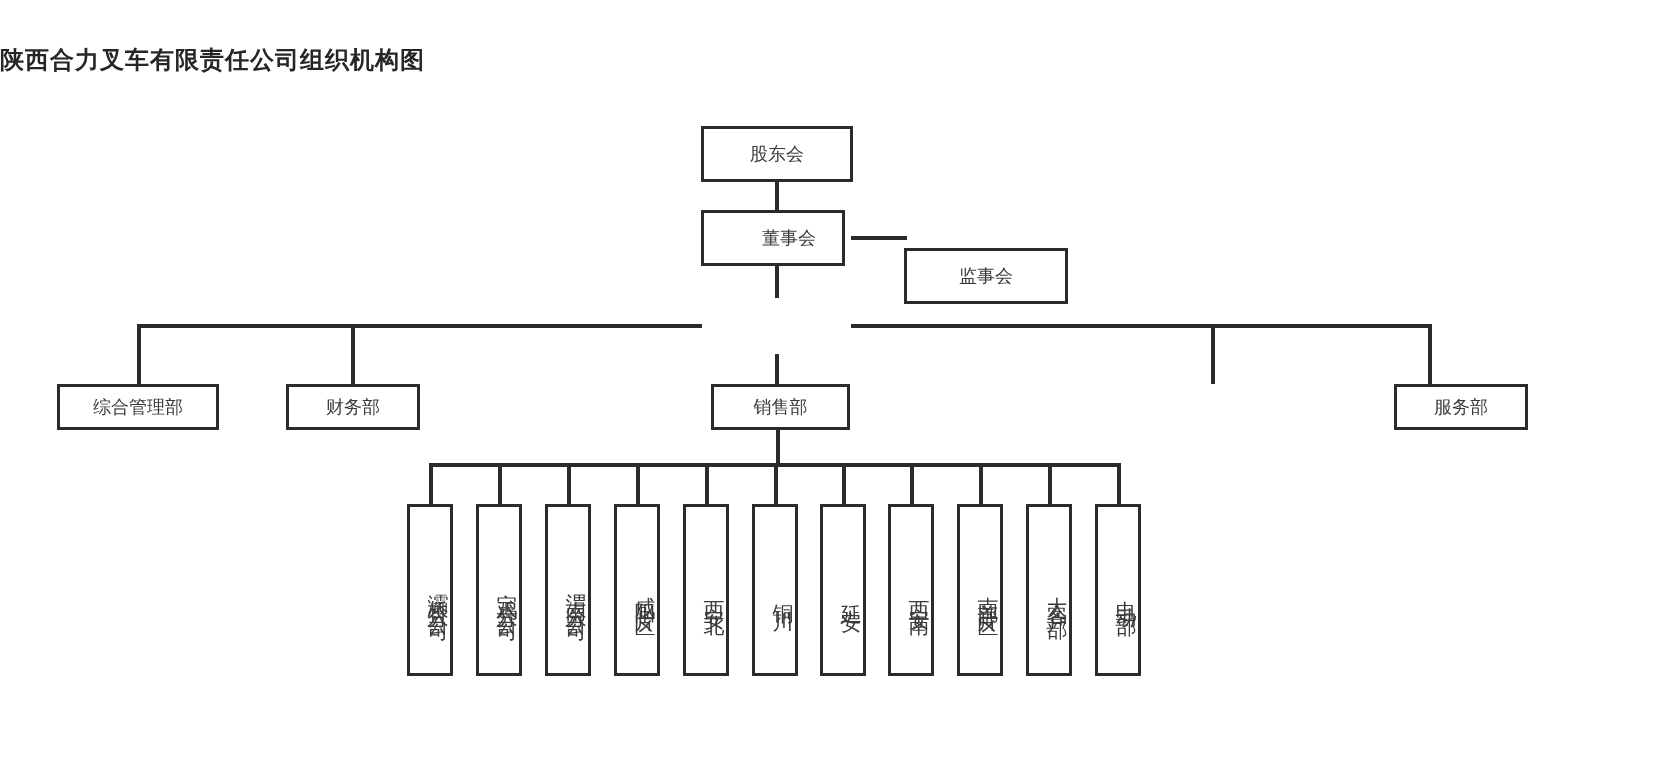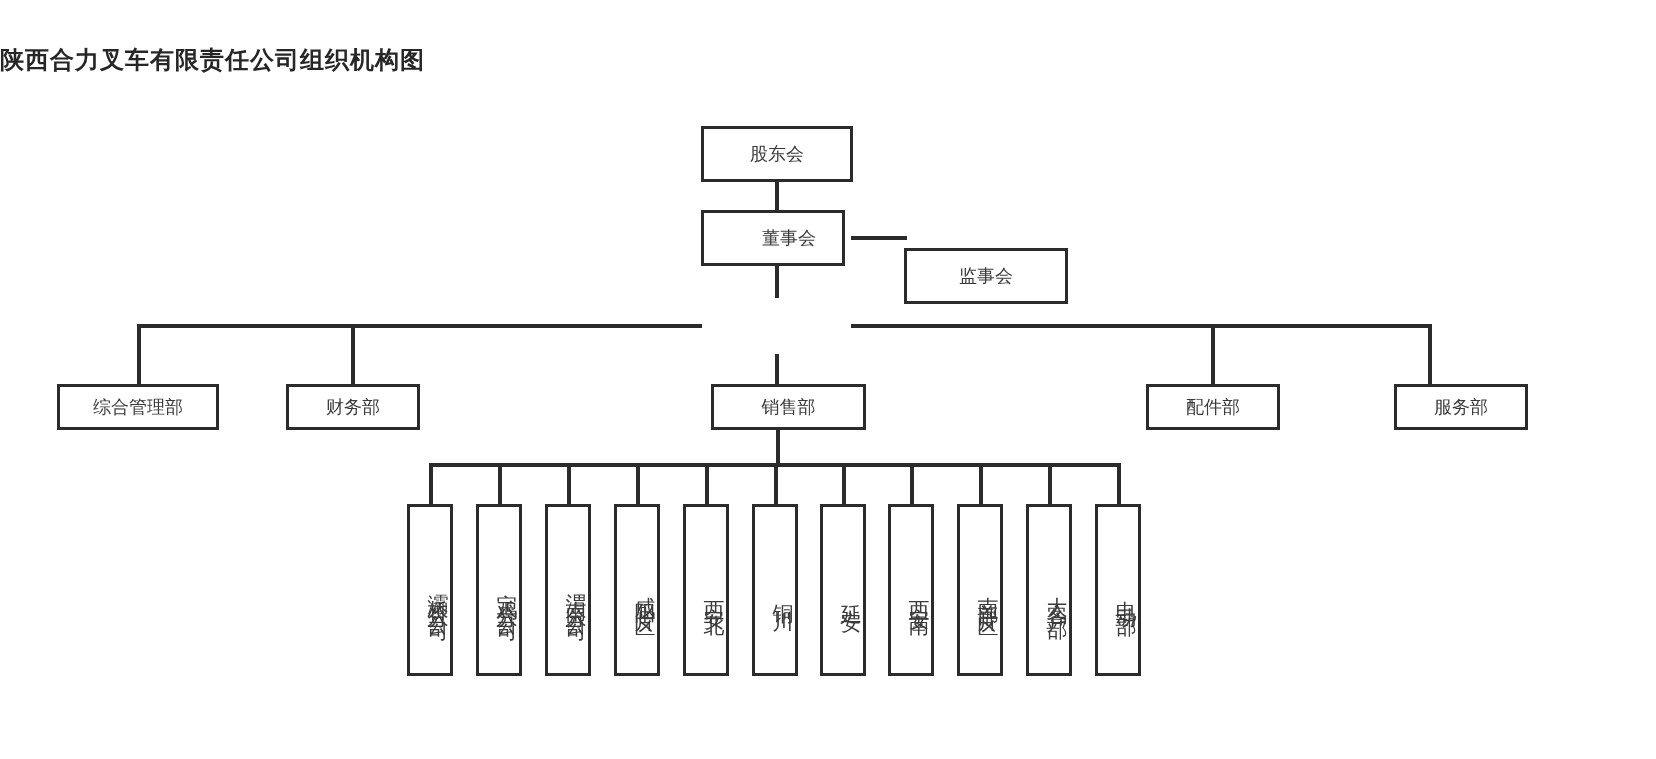--- a/index.html
+++ b/index.html
@@ -112,27 +112,24 @@
   <div class="vline" style="left:1428px; top:324px; height:60px;"></div>
 
   <div class="box" style="left:57px; top:384px; width:162px; height:46px;">
     <span>综合管理部</span>
   </div>
 
   <div class="box" style="left:286px; top:384px; width:134px; height:46px;">
     <span>财务部</span>
   </div>
 
-  <div class="box" style="left:711px; top:384px; width:155px; height:46px;">
+  <div class="box" style="left:711px; top:384px; width:139px; height:46px;">
     <span>销售部</span>
   </div>
 
-  <div class="box" style="left:1146px; top:384px; width:134px; height:46px;">
-    <span>配件部</span>
-  </div>
 
   <div class="box" style="left:1362px; top:384px; width:134px; height:46px;margin-left:32px;">
     <span>服务部</span>
   </div>
 
   <div class="vline" style="left:776px; top:430px; height:35px;"></div>
 
   <div class="hline" style="left:429px; top:463px; width:690px;"></div>
 
   <div class="vline" style="left:429px; top:463px; height:43px;"></div>

